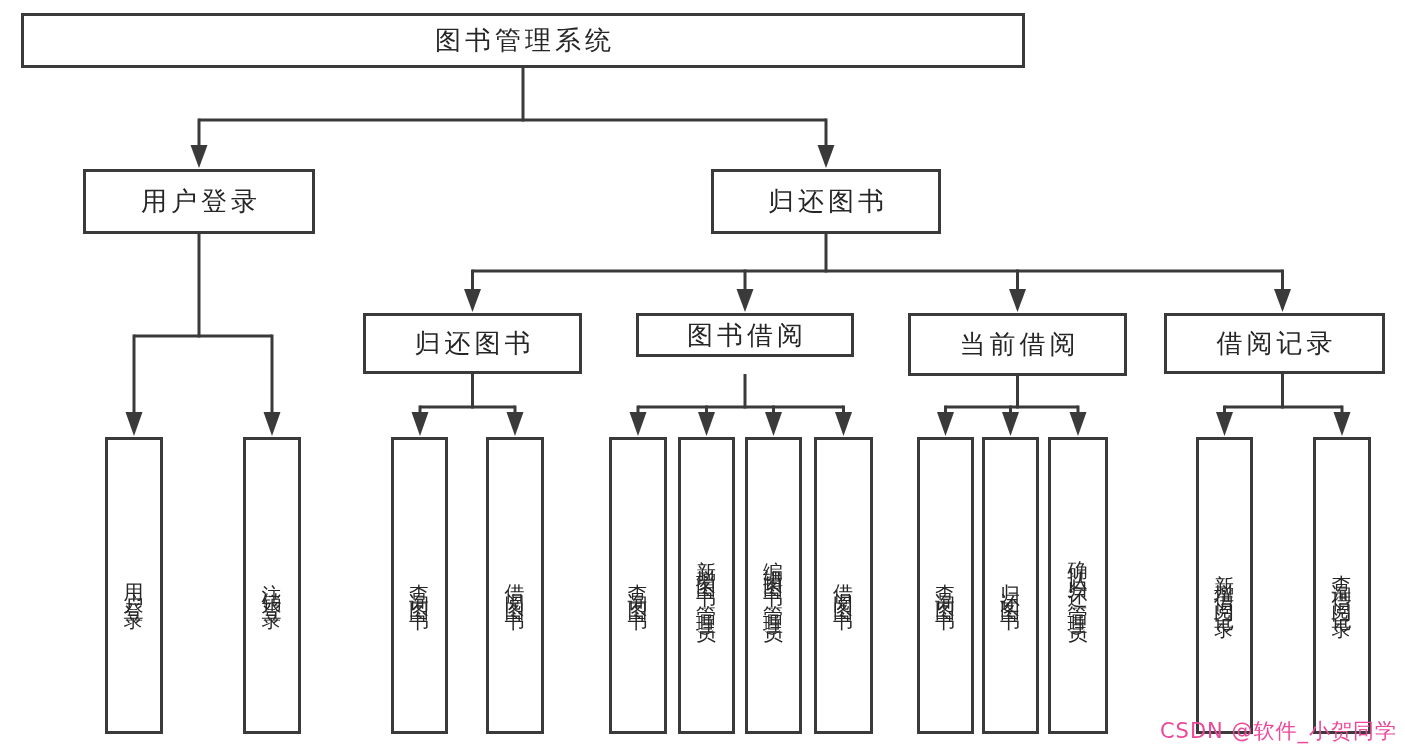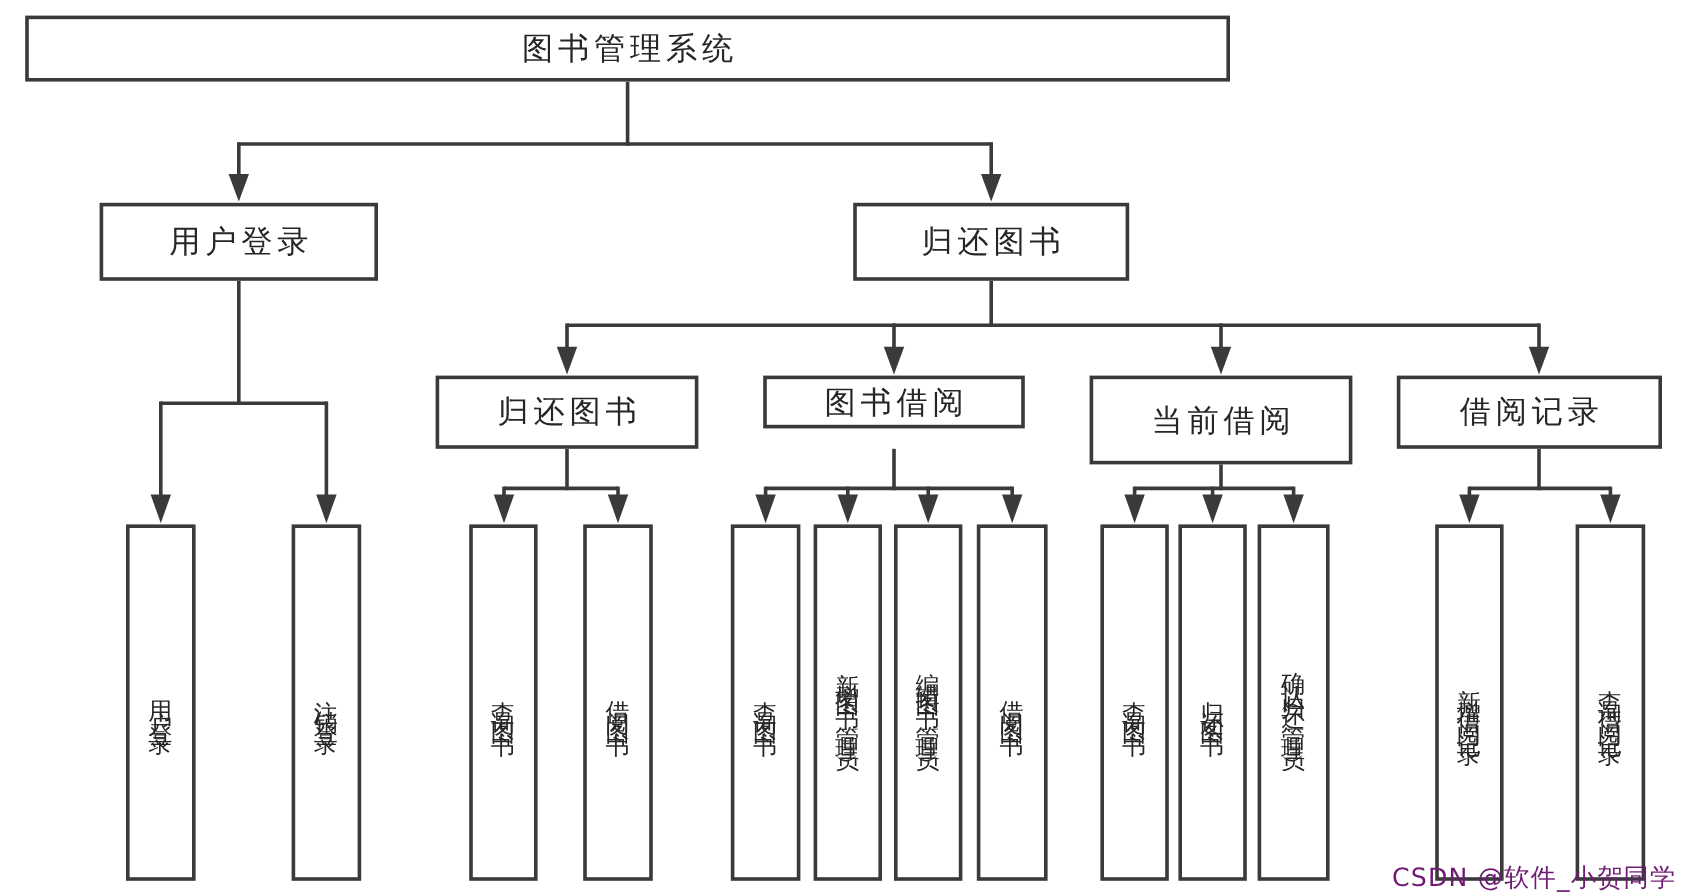--- a/index.html
+++ b/index.html
@@ -39,21 +39,21 @@
     text-orientation: mixed;
     font-size: 20px;
     letter-spacing: 9px;
     line-height: 1;
   }
   #watermark {
     position: absolute;
     right: 8px;
     bottom: 2px;
     z-index: 5;
-    color: #701a75;
+    color: #ec4899;
     font-size: 21px;
     letter-spacing: 1px;
     white-space: nowrap;
   }
 </style>
 </head>
 <body>
 
 <div id="stage">
 
@@ -137,21 +137,21 @@
     </g>
   </svg>
 
   <div class="box h" style="left:21px; top:13px; width:1004px; height:55px">图书管理系统</div>
 
   <div class="box h" style="left:83px; top:169px; width:232px; height:65px">用户登录</div>
   <div class="box h" style="left:711px; top:169px; width:230px; height:65px">归还图书</div>
 
   <div class="box h" style="left:363px; top:313px; width:219px; height:61px">归还图书</div>
   <div class="box h" style="left:636px; top:313px; width:218px; height:44px">图书借阅</div>
-  <div class="box h" style="left:908px; top:313px; width:219px; height:74px">当前借阅</div>
+  <div class="box h" style="left:908px; top:313px; width:219px; height:63px">当前借阅</div>
   <div class="box h" style="left:1164px; top:313px; width:221px; height:61px">借阅记录</div>
 
   <div class="box v" style="left:105px; top:437px; width:58px; height:297px">用户登录</div>
   <div class="box v" style="left:243px; top:437px; width:58px; height:297px">注销登录</div>
 
   <div class="box v" style="left:391px; top:437px; width:57px; height:297px">查询图书</div>
   <div class="box v" style="left:486px; top:437px; width:58px; height:297px">借阅图书</div>
 
   <div class="box v" style="left:609px; top:437px; width:58px; height:297px">查询图书</div>
   <div class="box v" style="left:678px; top:437px; width:57px; height:297px">新增图书（管理员）</div>

